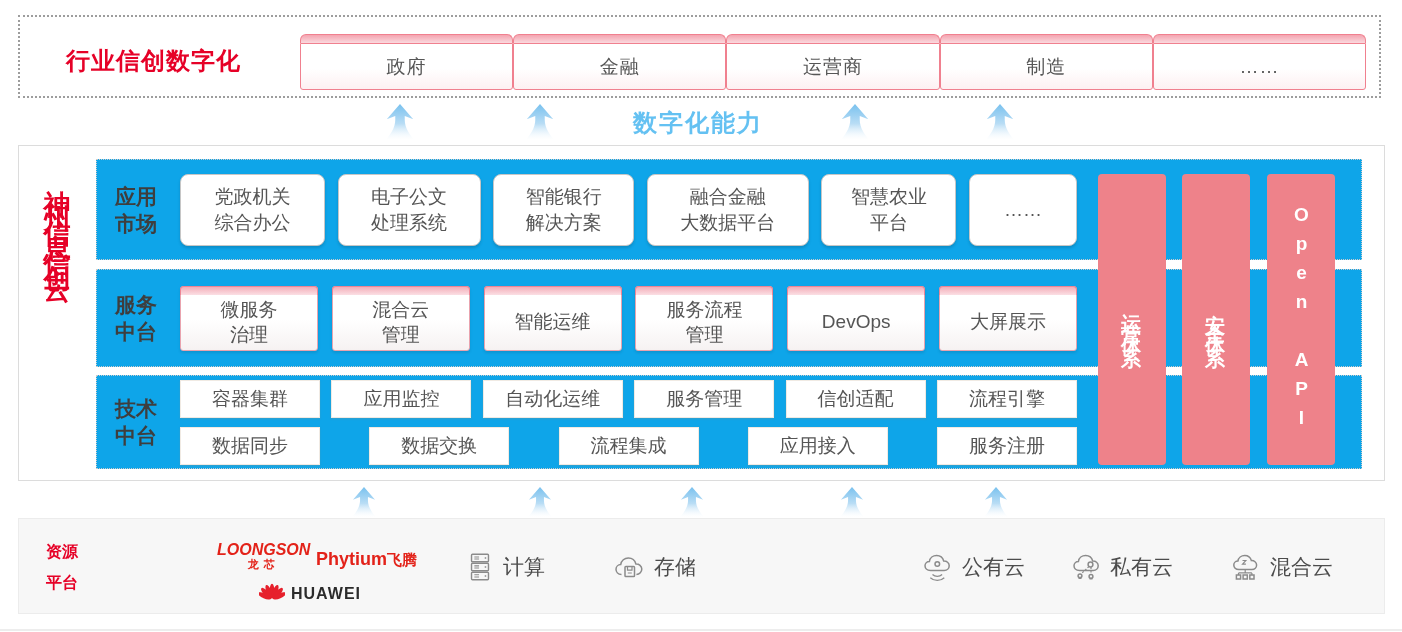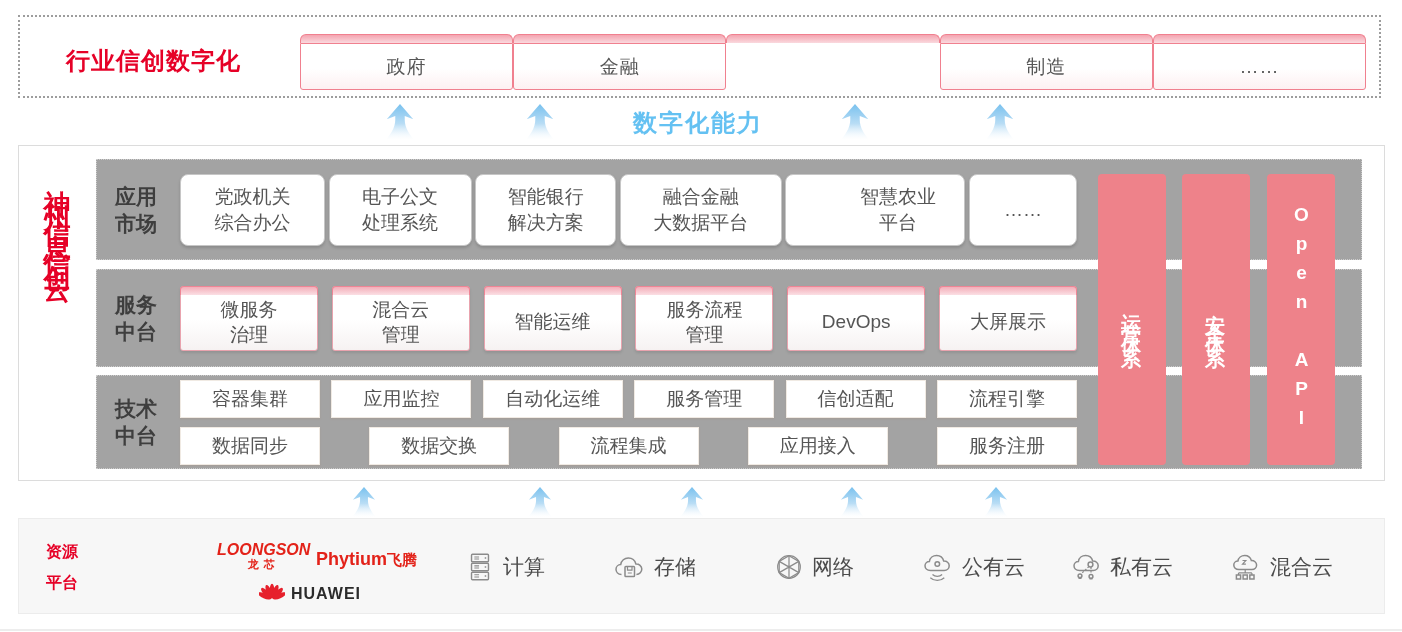--- a/index.html
+++ b/index.html
@@ -22,40 +22,40 @@
   
   .arrow{position:absolute;width:36px;height:36px;}
   .arrow svg{display:block;width:100%;height:100%;}
   .cap-label{position:absolute;left:633px;top:107px;font-size:24px;font-weight:700;color:#64c1f2;letter-spacing:2px;}
 
   
   .panel{position:absolute;left:18px;top:145px;width:1367px;height:336px;background:#fff;
     border:1px solid #dcdcdc;box-sizing:border-box;}
   .cloud-title{position:absolute;left:23px;top:22px;writing-mode:vertical-rl;text-orientation:upright;
     font-size:27px;font-weight:700;color:#e60127;letter-spacing:15px;line-height:30px;}
-  .prow{position:absolute;left:77px;width:1266px;background:#a3a3a3;border:1px dotted #cccccc;box-sizing:border-box;}
+  .prow{position:absolute;left:77px;width:1266px;background:#0ea5e9;border:1px dotted #cccccc;box-sizing:border-box;}
   .prow1{top:13px;height:101px;}
   .prow2{top:123px;height:98px;}
   .prow3{top:229px;height:94px;}
   .prow-label{position:absolute;left:18px;top:50%;transform:translateY(-50%);
     font-size:21px;font-weight:700;color:#3e3e3e;line-height:27px;text-align:left;}
   .prow-label span{display:block;}
 
   .cards{position:absolute;left:83px;width:897px;top:0;height:100%;
     display:flex;align-items:center;justify-content:space-between;}
   .card-line{display:block;text-align:center;}
 
   .app-card{height:70px;background:#fff;border:1px solid #c6c6c6;border-radius:8px;
     box-shadow:0 2px 3px rgba(0,0,0,.15);display:flex;flex-direction:column;
     justify-content:center;align-items:center;font-size:19px;color:#555;line-height:26px;}
   .cards.app .app-card:nth-child(1){flex:0 0 143px;}
   .cards.app .app-card:nth-child(2){flex:0 0 141px;}
   .cards.app .app-card:nth-child(3){flex:0 0 139px;}
   .cards.app .app-card:nth-child(4){flex:0 0 160px;}
-  .cards.app .app-card:nth-child(5){flex:0 0 133px;padding-left:45px;}
+  .cards.app .app-card:nth-child(5){flex:0 0 133px;}
   .cards.app .app-card:nth-child(6){flex:0 0 106px;}
 
   .svc-card{flex:0 0 138px;height:65px;position:relative;border:1px solid #e9a3ae;border-radius:3px;
     background:linear-gradient(180deg,#ffffff 52%,#f6f2f2);box-shadow:0 2px 3px rgba(0,0,0,.10);
     display:flex;flex-direction:column;justify-content:center;align-items:center;
     font-size:19px;color:#555;line-height:25px;padding-top:7px;box-sizing:border-box;}
   .svc-card::before{content:"";position:absolute;left:-1px;right:-1px;top:-1px;height:8px;
     border:1px solid #ef8595;border-bottom:none;border-radius:4px 4px 0 0;
     background:linear-gradient(180deg,#f3aeb9,#fbdfe4);}
 
@@ -115,20 +115,21 @@
       <div class="ind-btn">
         <div class="ind-cap"></div>
         <div class="ind-body">政府</div>
       </div>
       <div class="ind-btn">
         <div class="ind-cap"></div>
         <div class="ind-body">金融</div>
       </div>
       <div class="ind-btn">
         <div class="ind-cap"></div>
+        <div class="ind-body">运营商</div>
       </div>
       <div class="ind-btn">
         <div class="ind-cap"></div>
         <div class="ind-body">制造</div>
       </div>
       <div class="ind-btn">
         <div class="ind-cap"></div>
         <div class="ind-body">……</div>
       </div>
     </div>
@@ -327,32 +328,20 @@
             <g fill="none" stroke="#8b8b8b" stroke-width="1.5">
           <path d="M8.5 23.5 C4.8 23.5 3 20.8 3 18.3 C3 15.6 5.2 13.6 7.7 13.6 C8.2 9.5 11.6 7 15.3 7 C19 7 22 9.5 22.9 13 C26 12.8 28.8 15 28.8 18 C28.8 20.8 26.6 23.5 23.4 23.5"></path>
           <rect x="12" y="15.5" width="9.5" height="10" rx="0.8"></rect>
           <path d="M14.5 15.5v3.6h4.5v-3.6M14.8 22h4" stroke-width="1.2"></path>
         </g>
           </svg>
       </span>
       <span class="lbl">存储</span>
     </div>
 
-    <div class="res-item ri3">
-      <span>
-        <svg width="32" height="32" viewBox="0 0 34 32">
-            <g fill="none" stroke="#8b8b8b" stroke-width="1.3">
-          <circle cx="17" cy="16" r="12"></circle>
-          <path d="M17 4 L27.4 10 L27.4 22 L17 28 L6.6 22 L6.6 10 Z"></path>
-          <path d="M17 4V28M6.6 10 27.4 22M27.4 10 6.6 22"></path>
-        </g>
-          </svg>
-      </span>
-      <span class="lbl">网络</span>
-    </div>
 
     <div class="res-item ri4">
       <span>
         <svg width="34" height="32" viewBox="0 0 34 32">
             <g fill="none" stroke="#8b8b8b" stroke-width="1.5">
           <path d="M9.5 19.5 C5.8 19.5 4 17 4 14.8 C4 12.3 6 10.5 8.4 10.5 C8.9 6.8 12.1 4.5 15.6 4.5 C19.1 4.5 21.9 6.8 22.7 10 C25.6 9.8 28.2 11.9 28.2 14.7 C28.2 17.3 26.2 19.5 23.2 19.5 Z"></path>
           <circle cx="16.3" cy="13" r="2.3"></circle>
           <path d="M11.5 23.5 a7 7 0 0 0 9.6 0 M9.3 26.8 a10.5 10.5 0 0 0 14 0" stroke-width="1.3"></path>
         </g>
           </svg>

